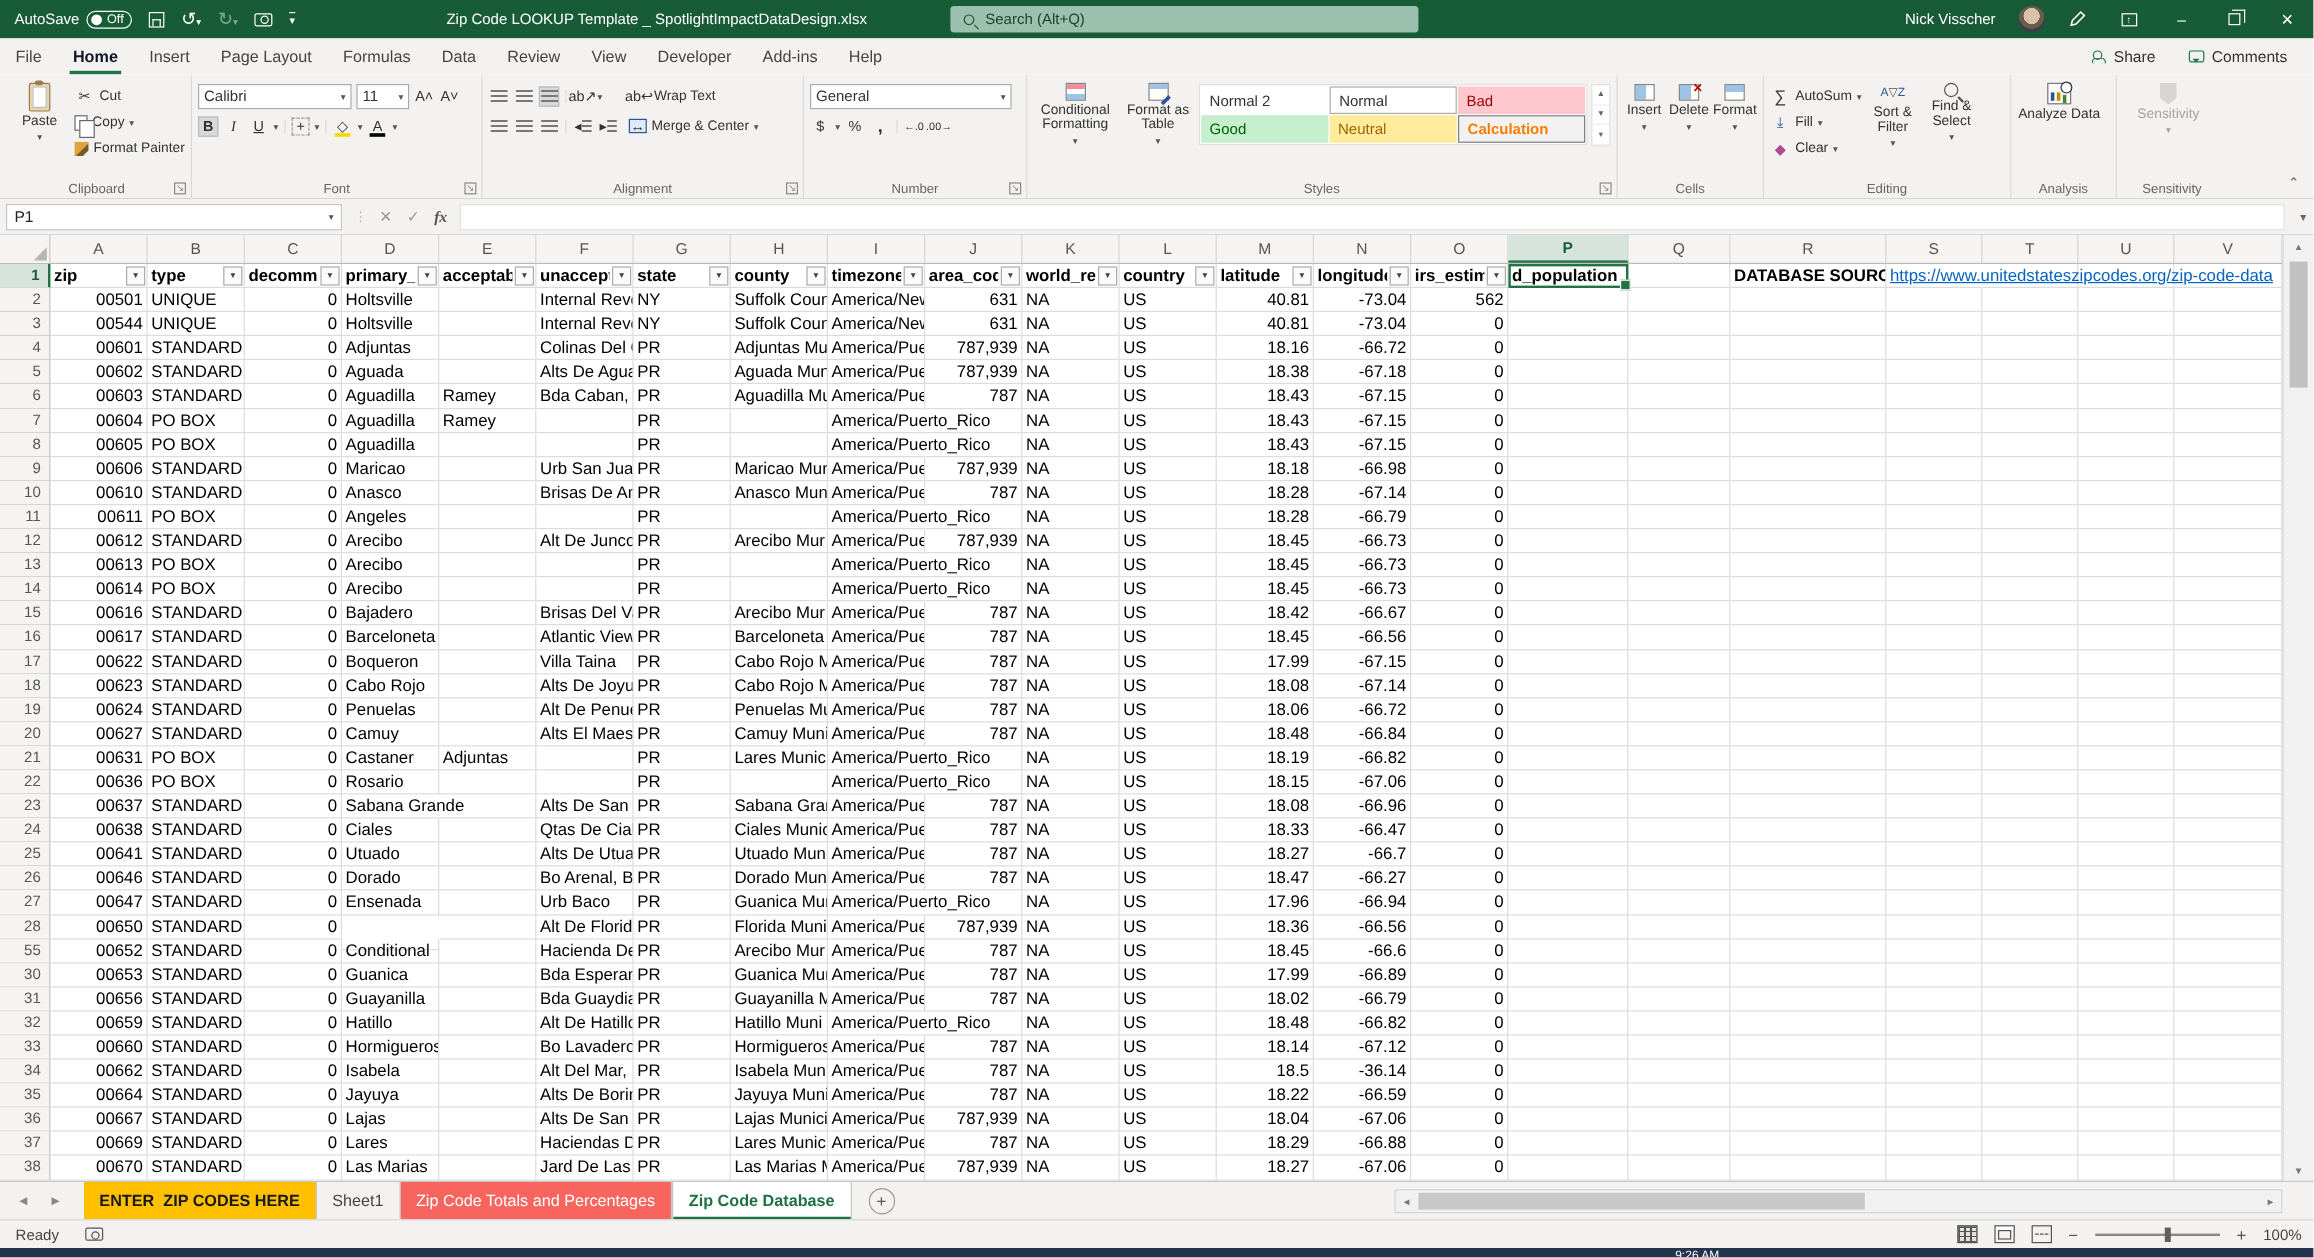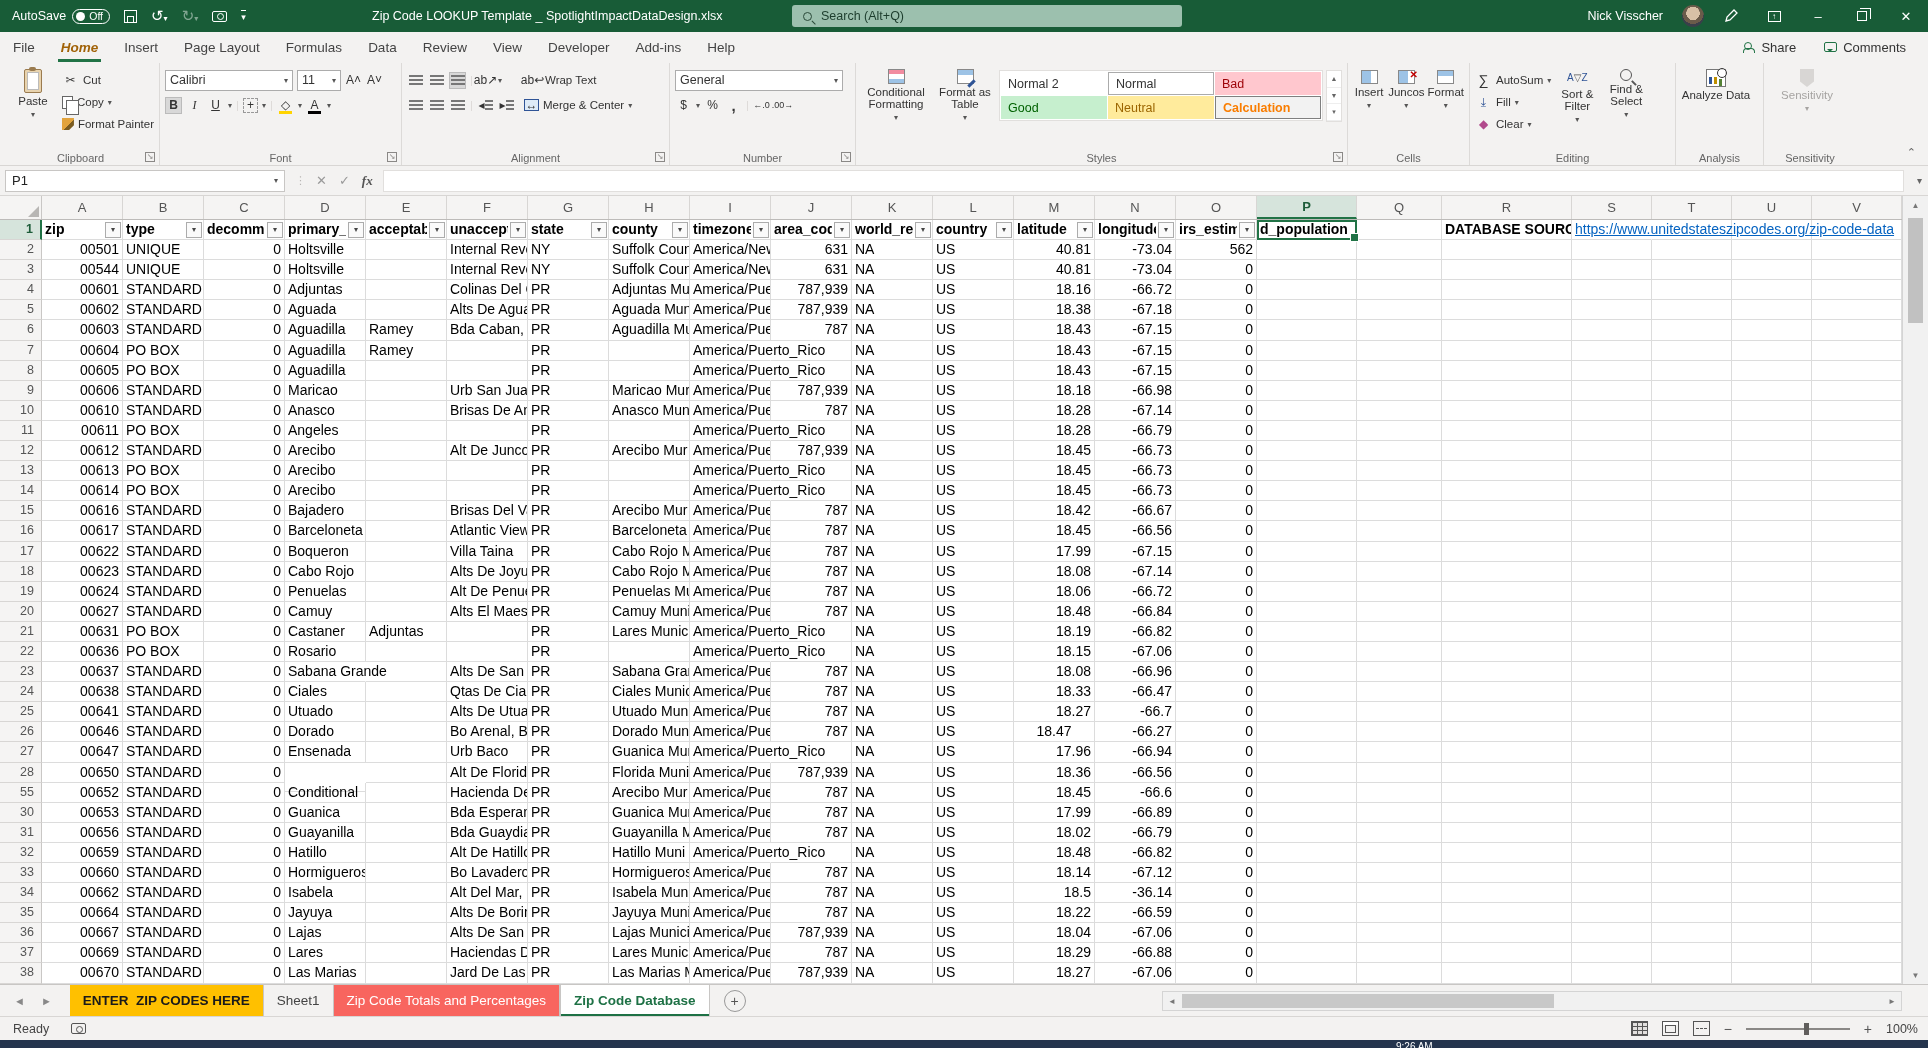--- a/index.html
+++ b/index.html
@@ -32,21 +32,21 @@
     background:radial-gradient(circle at 50% 38%, #d8c1a6 0 38%, #6b5b4a 39% 60%, #3a3f4a 61%); }
   .winbtn { width:44px; height:32px; display:flex; align-items:center; justify-content:center; font-size:13px; }
   .restore { width:10px; height:10px; border:1.2px solid #fff; position:relative; }
   .restore:before { content:''; position:absolute; left:2px; top:-4px; width:10px; height:10px; border:1.2px solid #fff; border-left:none; border-bottom:none; }
   .ribdisp { width:13px; height:11px; border:1.2px solid #fff; position:relative; font-size:8px; line-height:9px; text-align:center; }
 
   
   .tabsrow { position:absolute; top:32px; left:0; right:0; height:30px; background:#F3F2F1;
     display:flex; align-items:center; font-size:13.5px; color:#444; }
   .rtab { padding:0 13px; height:30px; display:flex; align-items:center; position:relative; }
-  .rtab.active { font-weight:bold; color:#a16207;font-style:italic; }
+  .rtab.active { font-weight:bold; color:#0f172a; }
   .rtab.active:after { content:''; position:absolute; left:10px; right:10px; bottom:0; height:3px; background:#217346; }
   .tr-right { position:absolute; right:10px; top:0; height:30px; display:flex; align-items:center; gap:4px; font-size:13px; color:#333; }
   .pillbtn { display:flex; align-items:center; gap:6px; padding:3px 12px; border-radius:2px; }
   .shareic { width:12px; height:12px; position:relative; }
   .shareic:before { content:''; position:absolute; left:1px; top:1px; width:6px; height:6px; border-radius:50%; border:1.3px solid #217346; }
   .shareic:after { content:''; position:absolute; left:0; bottom:0; width:10px; height:4px; border:1.3px solid #217346; border-bottom:none; border-radius:4px 4px 0 0; }
   .commic { width:13px; height:10px; border:1.3px solid #217346; border-radius:2px; position:relative; }
   .commic:after { content:''; position:absolute; left:2px; bottom:-4px; border:3px solid transparent; border-top-color:#217346; }
 
   
@@ -401,21 +401,21 @@
   </div>
 
   <div class="group" style="width:122px">
     <div class="cellbtn">
       <span class="cellic ins"></span>
       <span>Insert</span>
         <span class="chev">▾</span>
     </div>
     <div class="cellbtn">
       <span class="cellic del"></span>
-      <span>Juncos</span>
+      <span>Delete</span>
         <span class="chev">▾</span>
     </div>
     <div class="cellbtn">
       <span class="cellic fmt"></span>
       <span>Format</span>
         <span class="chev">▾</span>
     </div>
     <div class="glabel">Cells</div>
   </div>
 
@@ -1188,21 +1188,21 @@
       <div class="c num" style="width: 81px;">0</div>
       <div class="c" style="width: 81px;">Dorado</div>
       <div class="c" style="width: 81px;"></div>
       <div class="c" style="width: 81px;">Bo Arenal, B</div>
       <div class="c" style="width: 81px;">PR</div>
       <div class="c" style="width: 81px;">Dorado Mun</div>
       <div class="c" style="width: 81px;">America/Puerto_Rico</div>
       <div class="c num" style="width: 81px;">787</div>
       <div class="c" style="width: 81px;">NA</div>
       <div class="c" style="width: 81px;">US</div>
-      <div class="c num" style="width: 81px; text-align: center;">18.47</div>
+      <div class="c num" style="width: 81px;">18.47</div>
       <div class="c num" style="width: 81px;">-66.27</div>
       <div class="c num" style="width: 81px;">0</div>
       <div class="c" style="width: 100px;"></div>
       <div class="c" style="width: 85px;"></div>
       <div class="c" style="width: 130px;"></div>
       <div class="c" style="width: 80px;"></div>
       <div class="c" style="width: 80px;"></div>
       <div class="c" style="width: 80px;"></div>
       <div class="c" style="width: 90px;"></div>
     </div>

